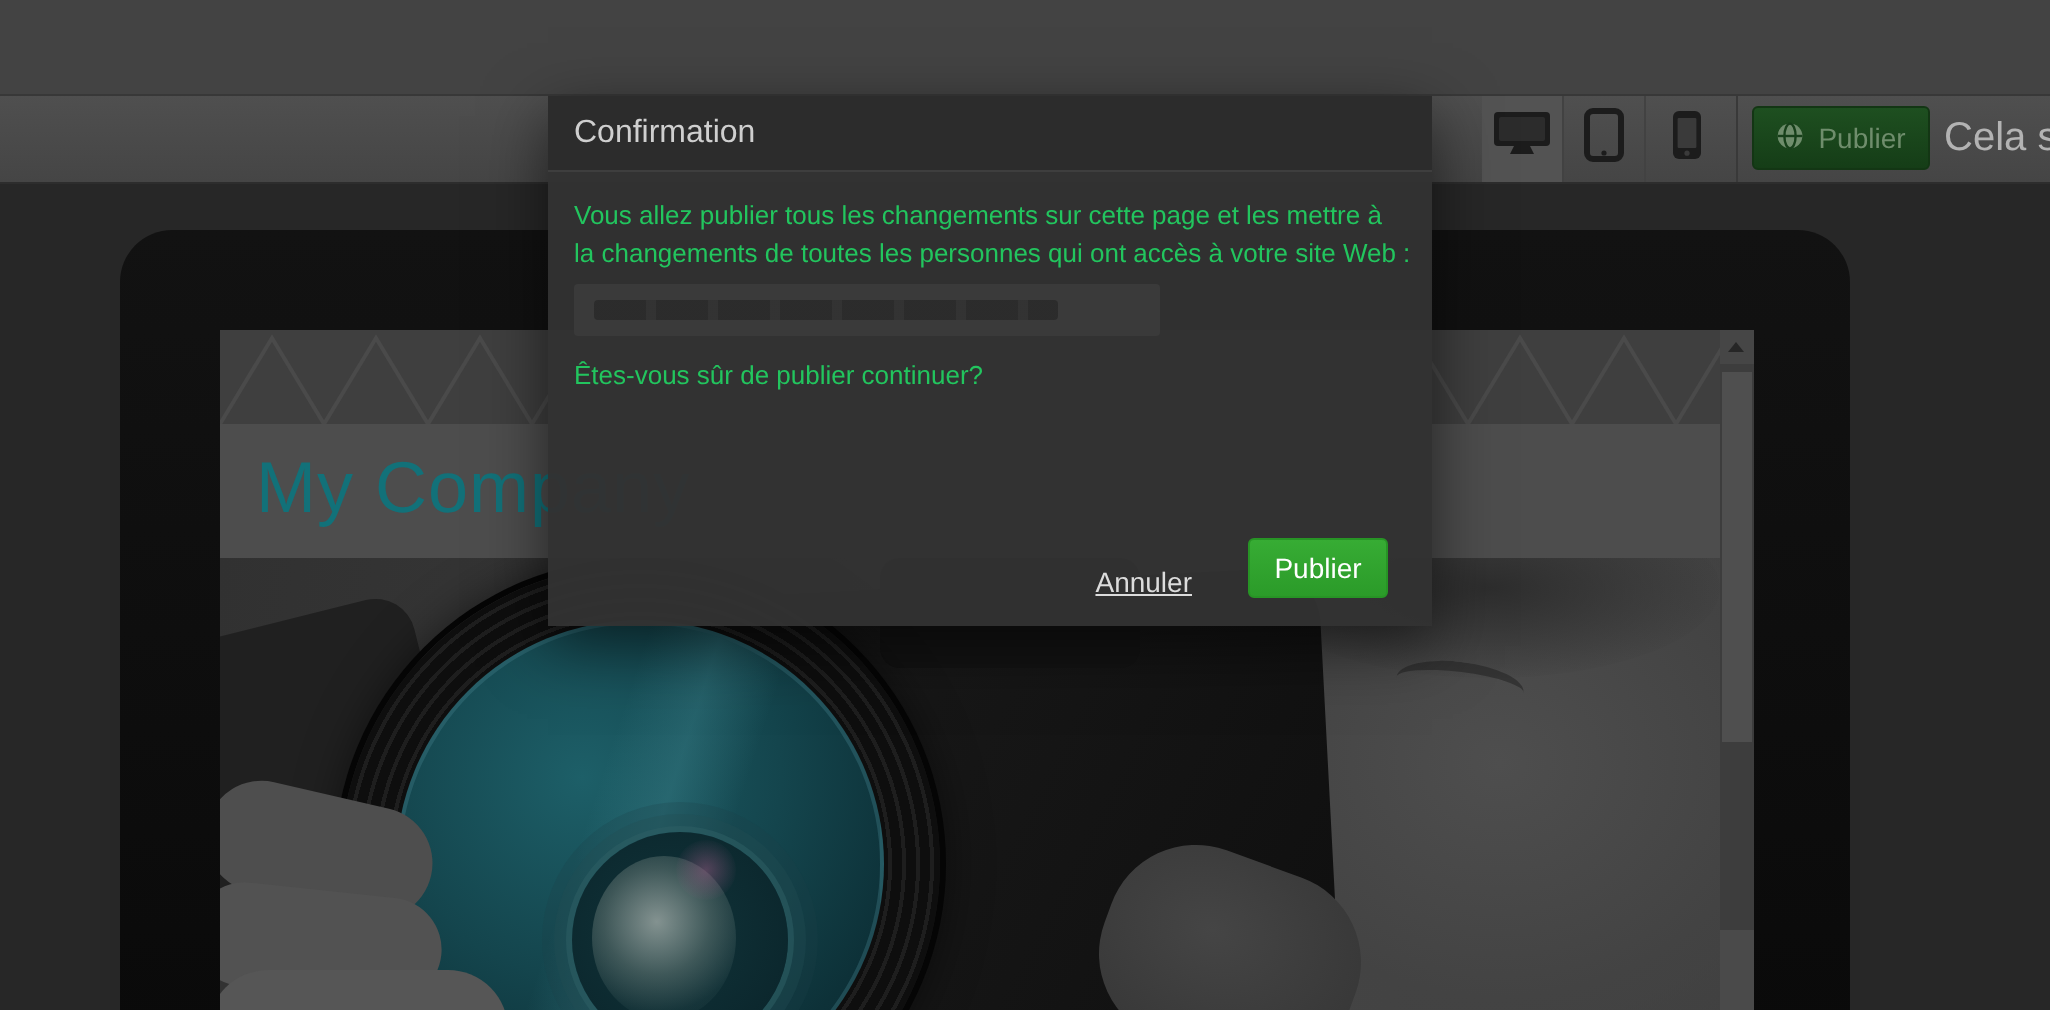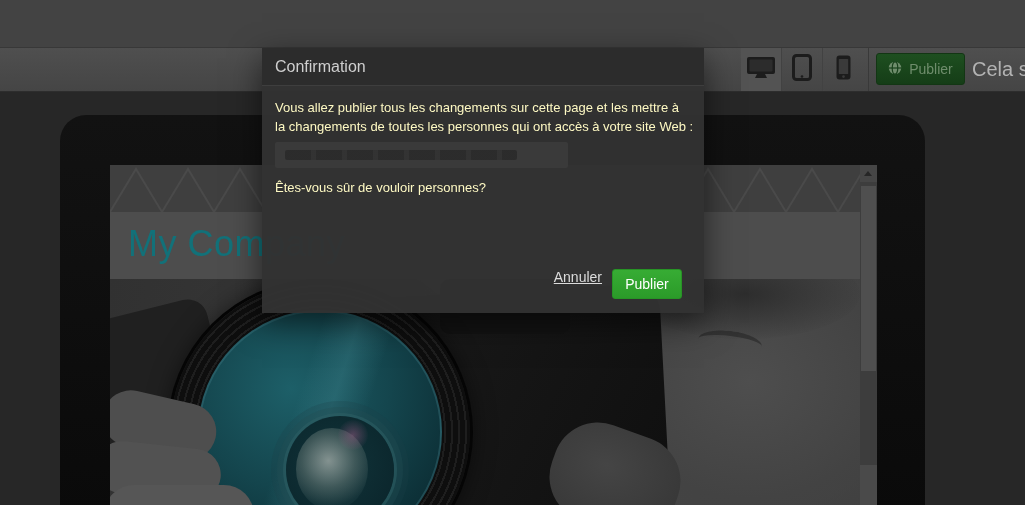--- a/index.html
+++ b/index.html
@@ -71,31 +71,31 @@
 
   
   .sb{position:absolute;left:750px;top:0;width:17px;height:340px;background:#3d3d3d;}
   .sb-up{position:absolute;left:0;top:0;width:17px;height:17px;background:#464646;}
   .sb-up:after{content:"";position:absolute;left:4px;top:6px;border-left:4px solid transparent;
       border-right:4px solid transparent;border-bottom:5px solid #262626;}
   .sb-thumb{position:absolute;left:1px;top:21px;width:15px;height:185px;background:#4f4f4f;}
   .sb-bottom{position:absolute;left:0;bottom:0;width:17px;height:40px;background:#4a4a4a;}
 
   
-  .dialog{left:262px;top:48px;width:442px;height:265px;background:rgba(50,50,50,.97);
+  .dialog{left:274px;top:48px;width:442px;height:265px;background:rgba(50,50,50,.97);
       box-shadow:0 10px 30px rgba(0,0,0,.55);z-index:10;}
   .dlg-header{height:37px;line-height:37px;padding-left:13px;background:rgba(44,44,44,.95);
       border-bottom:1px solid #3e3e3e;color:#cfcfcf;font-size:16px;}
-  .dlg-body{padding:12px 13px 0 13px;color:#fef9c3;font-size:13px;line-height:19px;}
+  .dlg-body{padding:12px 13px 0 13px;color:#22c55e;font-size:13px;line-height:19px;}
   .dlg-line{white-space:nowrap;}
   .url-box{margin-top:6px;width:293px;height:26px;background:#3a3a3a;border-radius:2px;}
   .url-smudge{position:relative;top:8px;left:10px;width:232px;height:10px;border-radius:2px;opacity:.9;
       background:repeating-linear-gradient(90deg,#2a2a2a 0 26px,#323232 26px 31px);}
   .dlg-question{margin-top:10px;}
-  .dlg-footer{position:absolute;right:22px;bottom:14px;display:flex;align-items:flex-start;gap:10px;}
+  .dlg-footer{position:absolute;right:22px;bottom:14px;display:flex;align-items:flex-end;gap:28px;}
   .dlg-cancel{color:#dcdcdc;font-size:14px;text-decoration:underline;cursor:pointer;}
   .dlg-publish{width:70px;height:30px;background:linear-gradient(#37ac34,#2b9b29);
       border:1px solid #279425;border-radius:3px;color:#ffffff;font-size:14px;cursor:pointer;
       font-family:"Liberation Sans",sans-serif;}
 </style>
 </head>
 <body>
 
 <div class="abs topbar"></div>
 
@@ -181,19 +181,19 @@
 </div>
 
 <div class="abs dialog">
   <div class="dlg-header">Confirmation</div>
   <div class="dlg-body">
     <div class="dlg-line">Vous allez publier tous les changements sur cette page et les mettre à</div>
     <div class="dlg-line">la changements de toutes les personnes qui ont accès à votre site Web :</div>
     <div class="url-box">
       <div class="url-smudge"></div>
     </div>
-    <div class="dlg-question">Êtes-vous sûr de vouloir personnes?</div>
+    <div class="dlg-question">Êtes-vous sûr de publier continuer?</div>
   </div>
   <div class="dlg-footer">
     <a class="dlg-cancel">Annuler</a>
     <button class="dlg-publish">Publier</button>
   </div>
 </div>
 
 </body></html>

